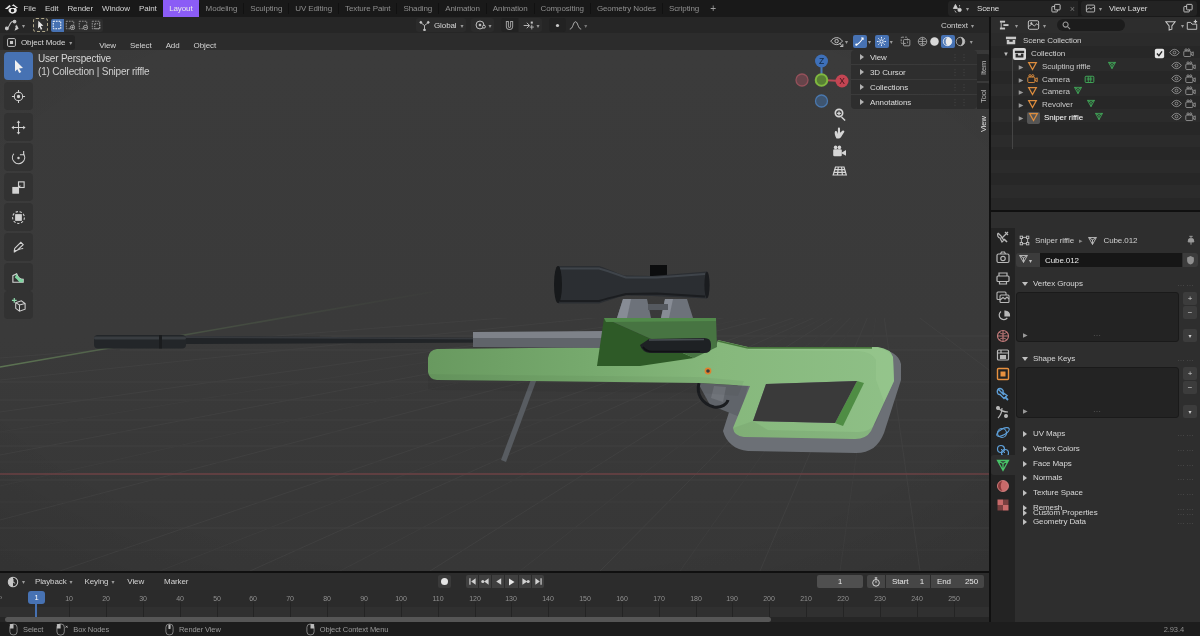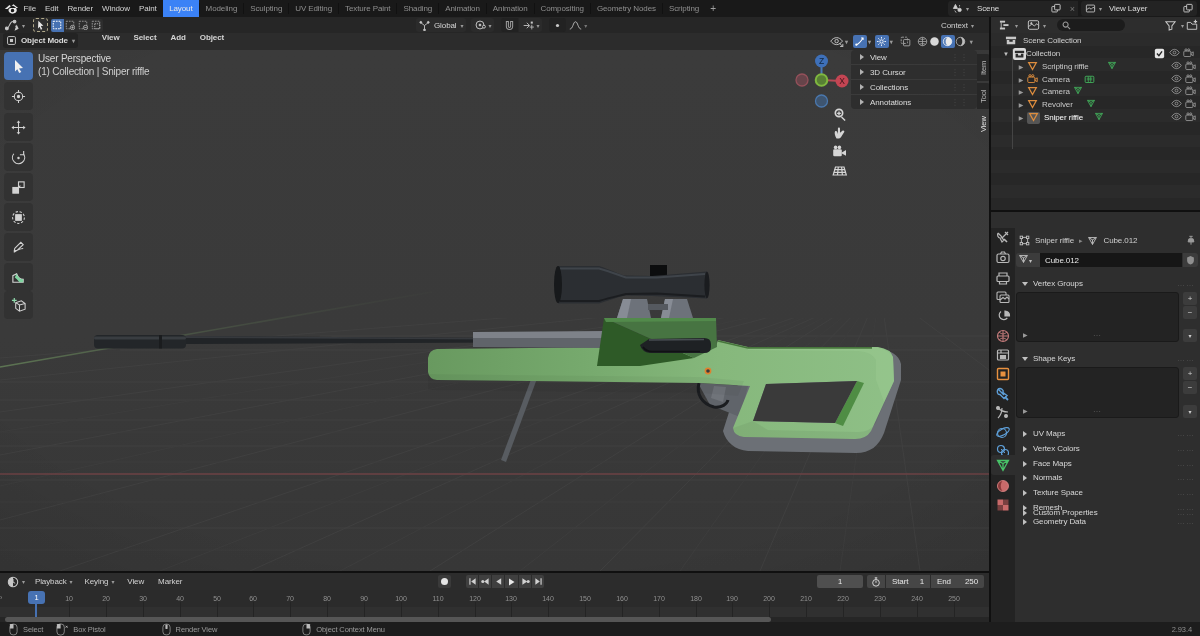--- a/index.html
+++ b/index.html
@@ -2,24 +2,24 @@
 <html><head>
 <meta charset="utf-8">
 <style>
 * { margin:0; padding:0; box-sizing:border-box; }
 html,body { width:1200px; height:636px; overflow:hidden; background:#101010; }
 body { font-family:"Liberation Sans", sans-serif; font-size:8px; letter-spacing:-0.1px; color:#cfcfcf; position:relative; }
 .abs { position:absolute; }
 .row { display:flex; align-items:center; }
 #row1 { left:0; top:0; width:1200px; height:17px; background:#191919; display:flex; align-items:center; }
 #row2 { left:0; top:17px; width:989px; height:16px; background:#262626; display:flex; align-items:center; }
-#row3 { left:0; top:33px; width:989px; height:17px; background:#2c2c2c; display:flex; align-items:flex-start;font-weight:bold; }
+#row3 { left:0; top:33px; width:989px; height:17px; background:#2c2c2c; display:flex; align-items:flex-end; }
 .menu { color:#d4d4d4; padding:0 4.5px; font-size:8px; }
 .wtab { color:#8f8f8f; padding:0 6px; font-size:8px; height:17px; line-height:17px; }
-.wtab.act { background:#3b82f6; color:#e8e8e8; }
+.wtab.act { background:#8b5cf6; color:#e8e8e8; }
 .tabsep { width:1px; height:11px; background:#111; }
 #viewport { left:0; top:50px; width:989px; height:521px; background:#3a3a3a; overflow:hidden; }
 .tbtn { position:absolute; left:4px; width:29px; height:28px; background:#323232; border-radius:4px; display:flex; align-items:center; justify-content:center; }
 .tbtn.act { background:#4772b3; }
 .npanel-row { position:absolute; left:851px; width:126px; height:14px; background:#2e2e2e; color:#dcdcdc; font-size:8px; display:flex; align-items:center; }
 .npanel-row .tri { width:0; height:0; border-left:4px solid #b2b2b2; border-top:3px solid transparent; border-bottom:3px solid transparent; margin:0 6px 0 9px; }
 .ntab { position:absolute; left:977px; width:13px; background:#272727; color:#b9b9b9; font-size:7.5px; writing-mode:vertical-rl; transform:rotate(180deg); display:flex; align-items:center; justify-content:center; border-radius:3px 0 0 3px; }
 #tl-header { left:0; top:573px; width:989px; height:17px; background:#2c2c2c; display:flex; align-items:center; }
 #tl-ruler { left:0; top:590px; width:989px; height:17px; background:#2b2b2b; }
 #tl-track { left:0; top:607px; width:989px; height:10px; background:#303030; }
@@ -491,21 +491,21 @@
       <circle cx="7" cy="7" r="5.5" fill="none" stroke="#c8c8c8" stroke-width="1.2"></circle>
       <path d="M7 1.5 A5.5 5.5 0 0 0 7 12.5 Z" fill="#c8c8c8"></path>
       <path d="M7 7 L7 3.5 M7 7 L9.5 8.5" stroke="#c8c8c8" stroke-width="1.1"></path>
     </svg>
   <span class="dd">▾</span>
   <span style="color:#d4d4d4; margin-left:10px">Playback</span>
     <span class="dd">▾</span>
   <span style="color:#d4d4d4; margin-left:12px">Keying</span>
     <span class="dd">▾</span>
   <span style="color:#d4d4d4; margin-left:13px">View</span>
-  <span style="color:#d4d4d4; margin-left:14px">Marker</span>
+  <span style="color:#d4d4d4; margin-left:20px">Marker</span>
   <div class="abs" style="left:438px; top:2px; width:13px; height:13px; background:#3a3a3a; border-radius:2px; display:flex;align-items:center;justify-content:center;">
       <div style="width:7px;height:7px;border-radius:50%;background:#e5e5e5"></div>
     </div>
   <div class="abs row" style="left:466px; top:2px; height:13px;">
     <div style="width:12px;height:13px;background:#3f3f3f;border-radius:2px 0 0 2px;margin-right:1px;display:flex;align-items:center;justify-content:center">
         <svg width="9" height="9" viewBox="0 0 10 10">
           <path d="M1.5 1.5 v7 h1.3 v-7 Z M8.5 1.5 L3.5 5 L8.5 8.5 Z" fill="#d0d0d0"></path>
         </svg>
       </div>
     <div style="width:12px;height:13px;background:#3f3f3f;margin-right:1px;display:flex;align-items:center;justify-content:center">
@@ -667,21 +667,21 @@
   </div>
 <div class="orow" style="top:47px">
     <div style="width:12px"></div>
     <span style="color:#c0c0c0; font-size:6px; width:10px">▼</span>
   <svg width="13" height="12" viewBox="0 0 15 14" style="background:#d9d9d9; border-radius:2px; padding:1px">
       <g fill="#2b2b2b">
         <rect x="1" y="2.5" width="13" height="3.2"></rect>
         <path d="M2 6.8 h11 v5.2 h-11 Z M5.5 6.8 h4 v2.2 h-4 Z" fill-rule="evenodd"></path>
       </g>
     </svg>
-  <span style="color:#d0d0d0">Collection</span>
+  <span style="margin-left:5px; color:#d0d0d0">Collection</span>
   <div class="abs row" style="right:2px; width:44px;">
     <svg width="11" height="11" viewBox="0 0 13 13">
         <rect x="1" y="1" width="11" height="11" rx="2" fill="#e6e6e6"></rect>
         <path d="M3.5 6.5 L5.8 9 L9.5 4" stroke="#222" stroke-width="1.6" fill="none"></path>
       </svg>
     <div style="margin-left:4px"><svg width="11" height="9" viewBox="0 0 14 11">
           <g fill="none" stroke="#999999" stroke-width="1.1">
             <path d="M1 5.5 C3 2.5 5 1.5 7 1.5 C9 1.5 11 2.5 13 5.5 C11 8.5 9 9.5 7 9.5 C5 9.5 3 8.5 1 5.5 Z"></path>
             <circle cx="7" cy="5.5" r="1.8"></circle>
           </g>
@@ -695,21 +695,21 @@
           </g>
         </svg></div>
   </div>
   </div>
 <div class="orow" style="top:60px">
     <div style="width:26px"></div>
     <span style="color:#9a9a9a; font-size:6px; width:8px; text-align:center">▶</span>
     <div style="margin-left:2px; "><svg width="11" height="10" viewBox="0 0 14 13">
         <path d="M2 2 H12 L7 11 Z" fill="none" stroke="#dd8d3e" stroke-width="1.6"></path>
       </svg></div>
-    <span style="margin-left:4px; color:#c8c8c8">Scripting riffle</span>
+    <span style="margin-left:4px; color:#c8c8c8">Sculpting riffle</span>
     <div class="abs" style="left:116px"><svg width="10" height="9" viewBox="0 0 14 13">
         <path d="M2 2 H12 L7 11 Z M2 2 L7 5 L12 2 M7 5 V11" fill="none" stroke="#43b05c" stroke-width="1.2"></path>
       </svg></div>
     <div class="abs row" style="right:2px; width:27px;">
       <div><svg width="11" height="9" viewBox="0 0 14 11">
           <g fill="none" stroke="#999999" stroke-width="1.1">
             <path d="M1 5.5 C3 2.5 5 1.5 7 1.5 C9 1.5 11 2.5 13 5.5 C11 8.5 9 9.5 7 9.5 C5 9.5 3 8.5 1 5.5 Z"></path>
             <circle cx="7" cy="5.5" r="1.8"></circle>
           </g>
         </svg></div>
@@ -1034,29 +1034,29 @@
       </g>
     </svg>
   <span style="margin-left:5px">Select</span>
   <svg width="12" height="13" viewBox="0 0 13 14" style="margin-left:13px">
       <g>
         <rect x="1" y="1" width="8" height="12" rx="3.5" fill="none" stroke="#8a8a8a" stroke-width="1"></rect>
         <path d="M1 1.5 Q1 1 1.5 1 L5 1 L5 6 L1 6 Z" fill="#bbb"></path>
         <path d="M10.5 3 l2 2 m0 -2 l-2 2" stroke="#bbb" stroke-width="1"></path>
       </g>
     </svg>
-  <span style="margin-left:5px">Box Pistol</span>
+  <span style="margin-left:5px">Box Nodes</span>
   <svg width="9" height="13" viewBox="0 0 10 14" style="margin-left:56px">
       <g>
         <rect x="1" y="1" width="8" height="12" rx="3.5" fill="none" stroke="#8a8a8a" stroke-width="1"></rect>
         <rect x="3.8" y="1.5" width="2.4" height="5" rx="1" fill="#bbb"></rect>
       </g>
     </svg>
   <span style="margin-left:5px">Render View</span>
   <svg width="9" height="13" viewBox="0 0 10 14" style="margin-left:85px">
       <g>
         <rect x="1" y="1" width="8" height="12" rx="3.5" fill="none" stroke="#8a8a8a" stroke-width="1"></rect>
         <path d="M9 1.5 Q9 1 8.5 1 L5 1 L5 6 L9 6 Z" fill="#bbb"></path>
       </g>
     </svg>
   <span style="margin-left:5px">Object Context Menu</span>
-  <span style="position:absolute; right:8px; color:#8f8f8f">2.93.4</span>
+  <span style="position:absolute; right:16px; color:#8f8f8f">2.93.4</span>
 </div>
 
 </body></html>

